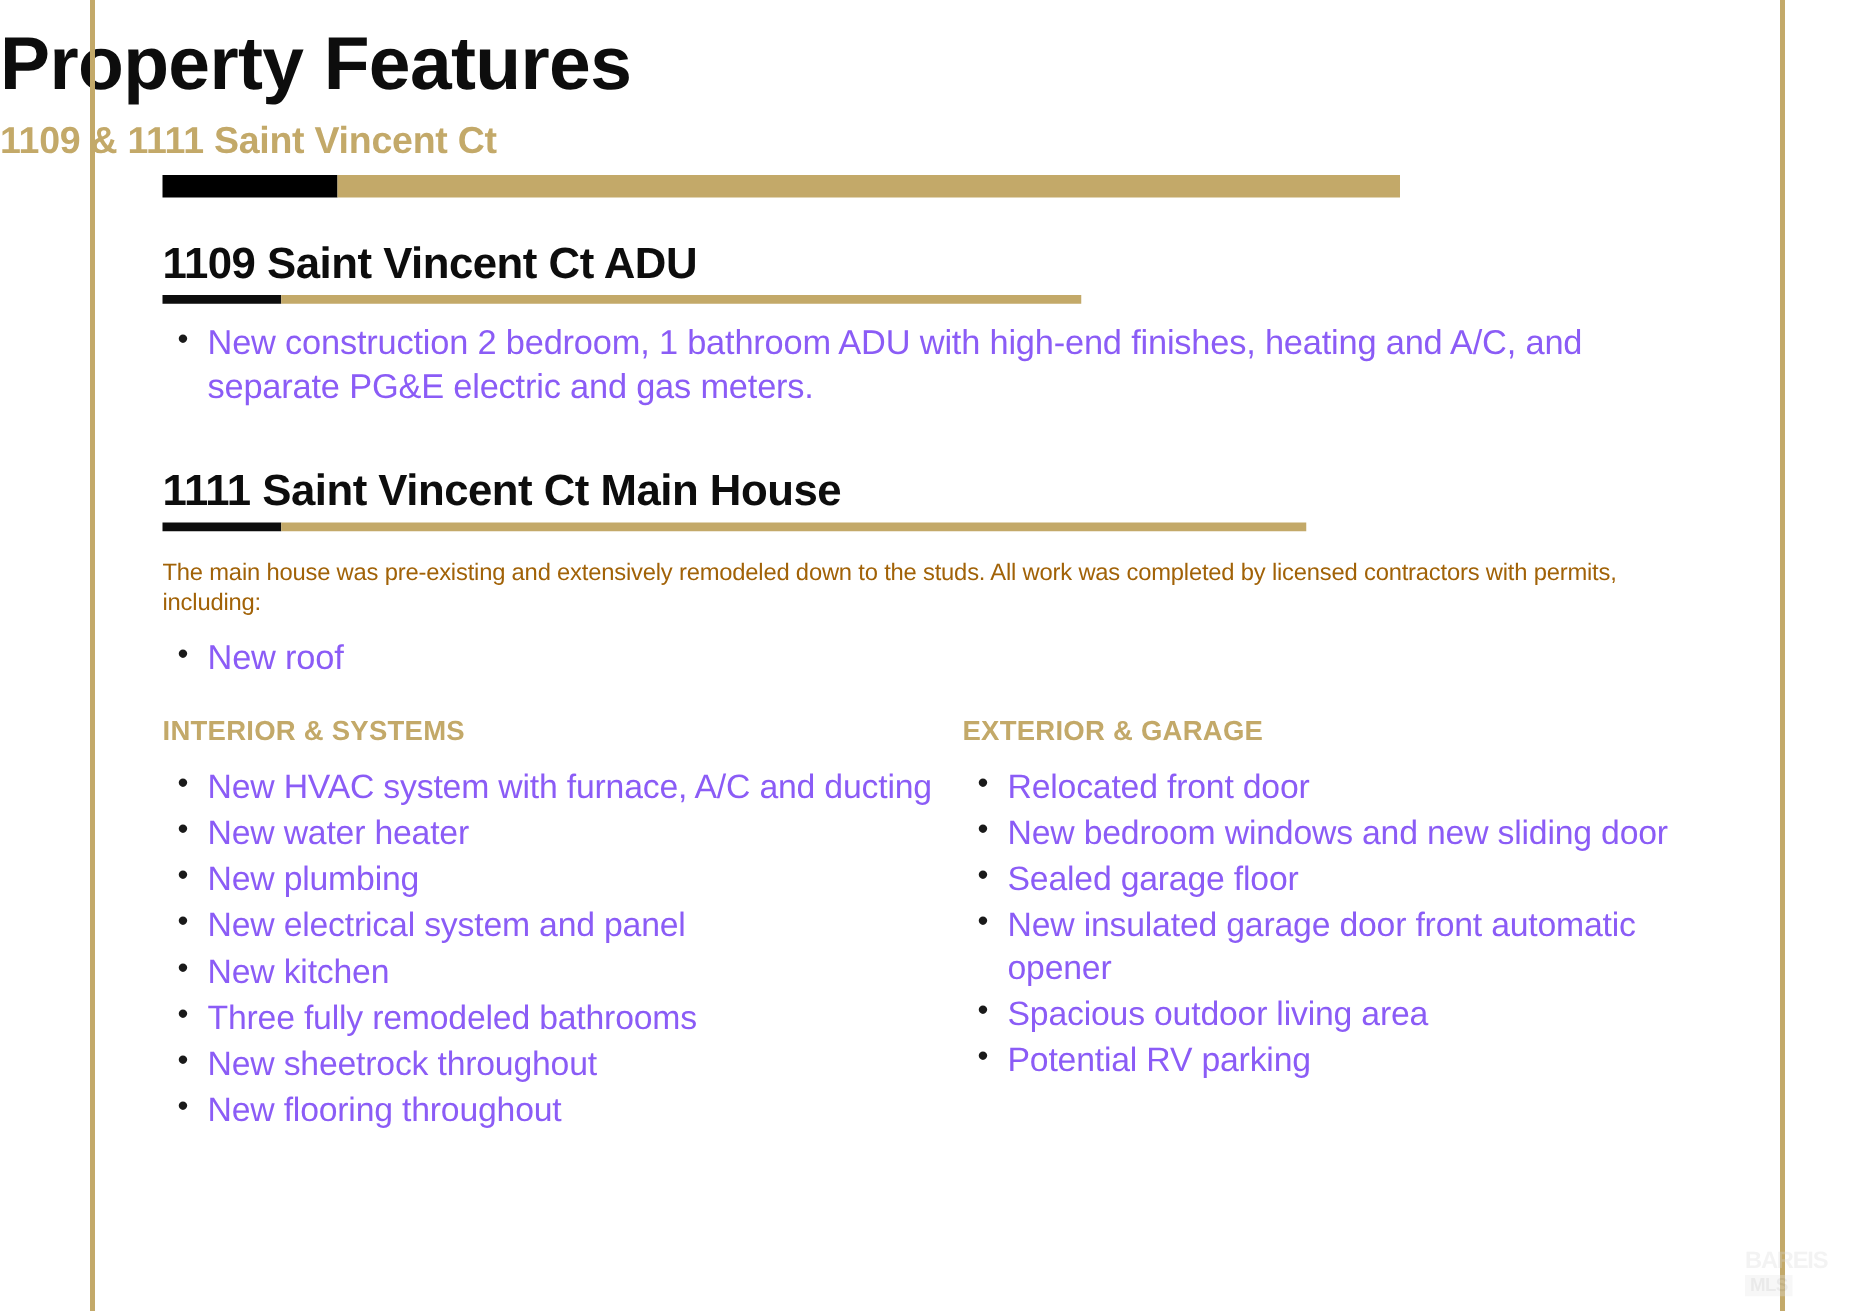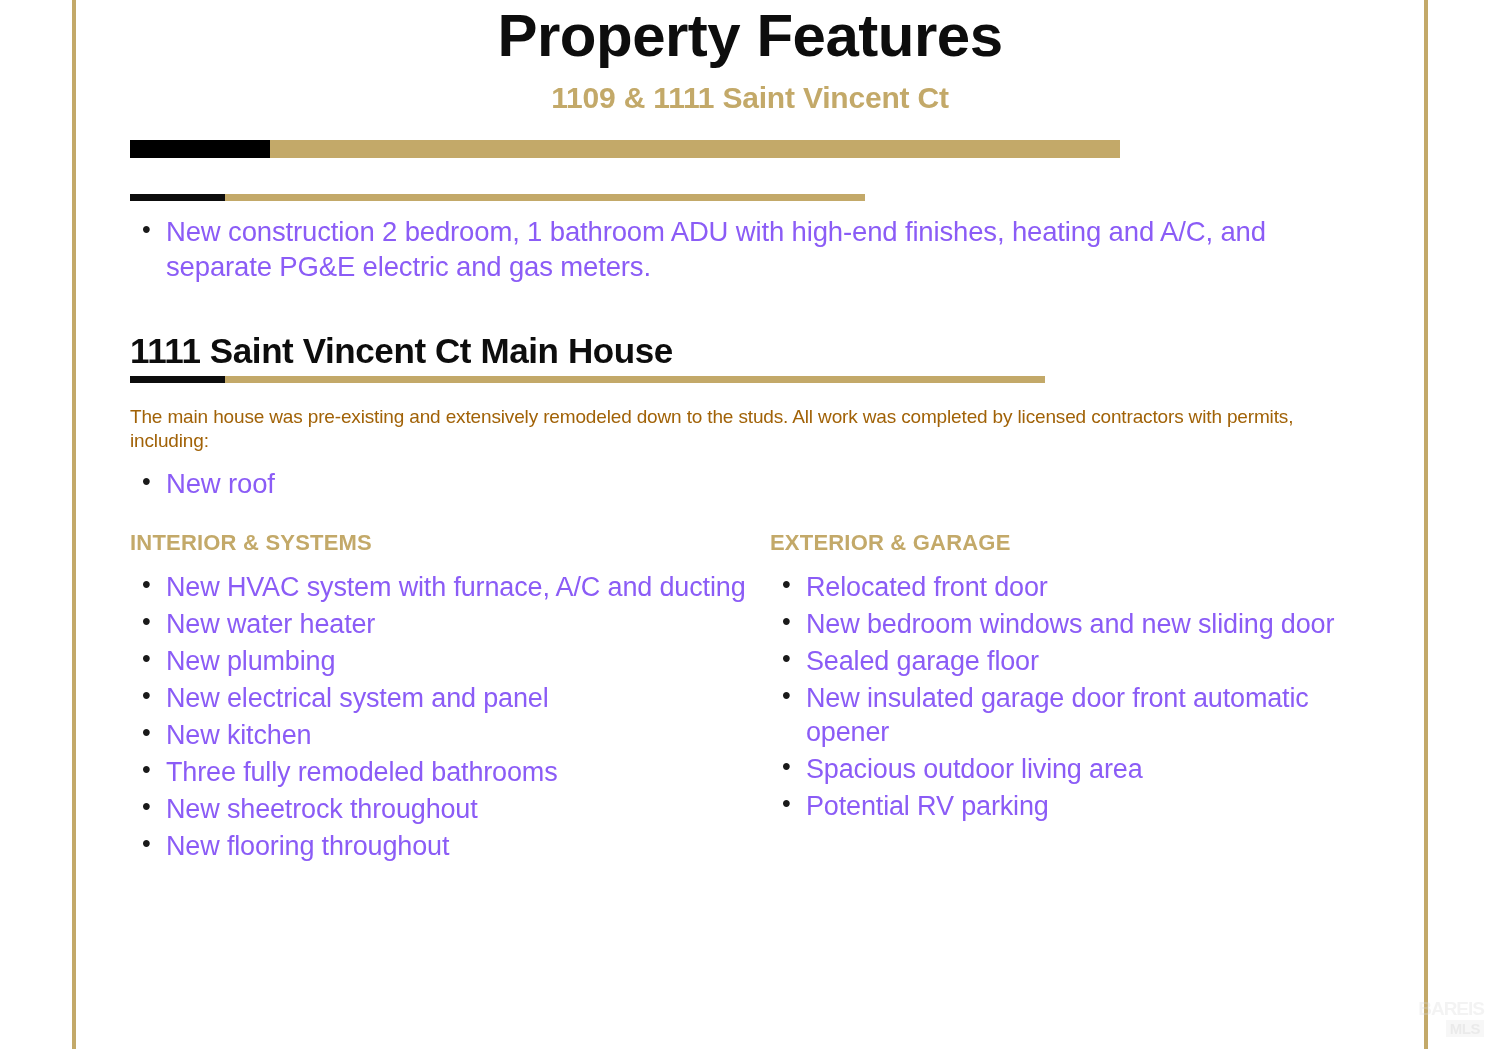--- a/index.html
+++ b/index.html
@@ -34,22 +34,21 @@
   .sheet {
     position: absolute;
     left: 0;
     top: 0;
     width: 1500px;
     height: 1049px;
   }
 
   
   .header {
-    padding-top: 4px;
-    text-align: center;
+    padding-top: 19px;
   }
   .doc-title {
     font-size: 60px;
     font-weight: 700;
     letter-spacing: -0.5px;
     line-height: 1.08;
     color: #0d0d0d;
     margin: 0;
   }
   .doc-subtitle {
@@ -180,21 +179,21 @@
     position: absolute;
     right: 16px;
     bottom: 8px;
     width: 88px;
     height: 46px;
     opacity: 0.30;
     z-index: 6;
     pointer-events: none;
     display: flex;
     flex-direction: column;
-    align-items: flex-end;
+    align-items: flex-start;
     justify-content: center;
     font-family: "Liberation Sans", sans-serif;
   }
   .watermark .wm-top {
     font-size: 19px;
     font-weight: 700;
     letter-spacing: -1px;
     color: #d9d9d9;
     line-height: 1;
   }
@@ -223,20 +222,21 @@
   </div>
 
   <div class="rule-major">
     <span class="seg-dark"></span>
     <span class="seg-gold"></span>
   </div>
 
   <div class="content">
 
     <section class="block-adu">
+      <h2 class="section-head">1109 Saint Vincent Ct ADU</h2>
       <div class="rule-minor w-adu">
         <span class="seg-dark"></span>
         <span class="seg-gold"></span>
       </div>
       <ul class="bullets">
         <li>New construction 2 bedroom, 1 bathroom ADU with high-end finishes, heating and A/C, and separate PG&amp;E electric and gas meters.</li>
       </ul>
     </section>
 
     <section class="block-main">

